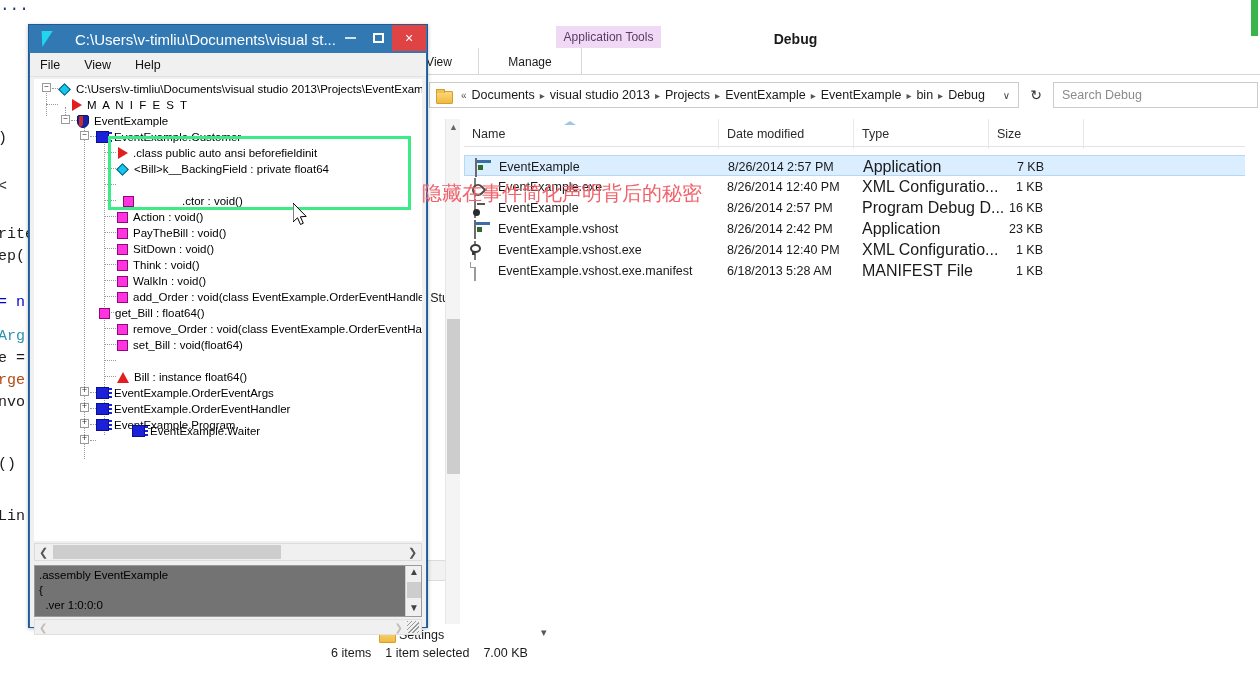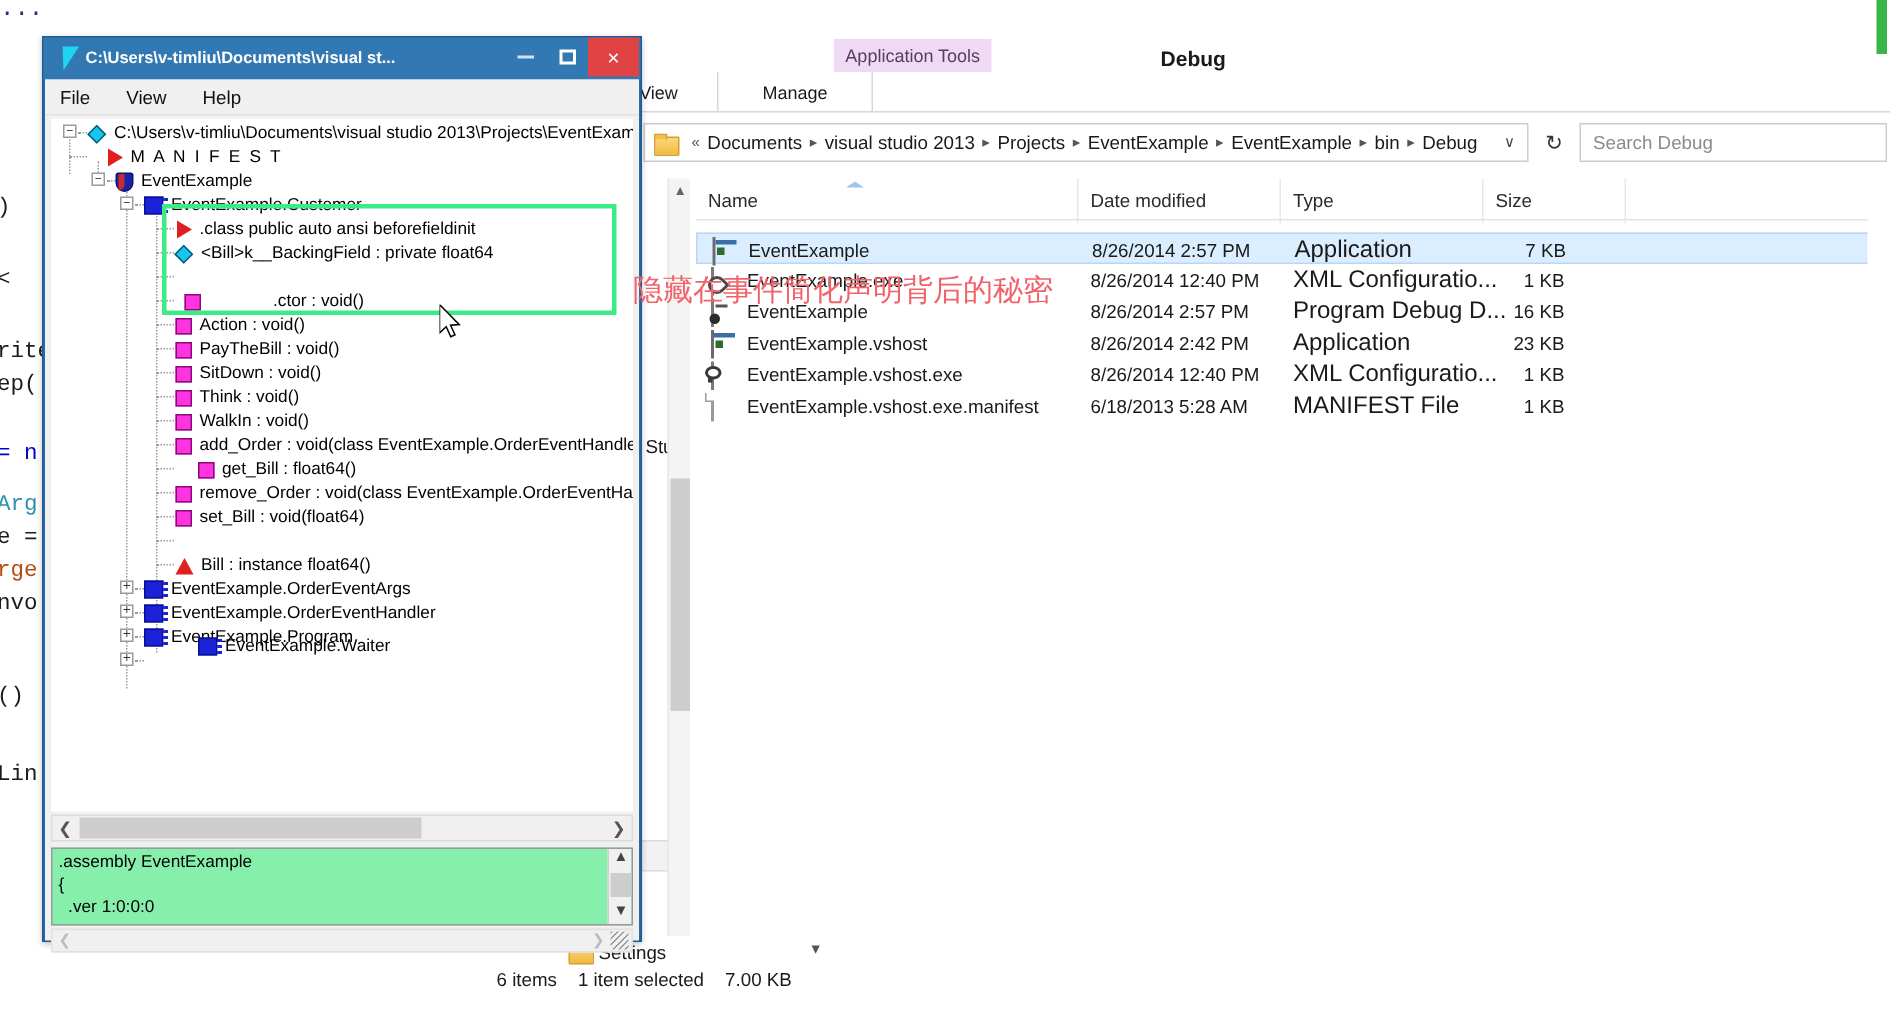--- a/index.html
+++ b/index.html
@@ -192,21 +192,21 @@
     position: absolute; left: 0; top: 0; width: 398px; height: 28px;
     background: #3279b4; display: flex; align-items: center;
   }
   .il-icon { width: 18px; height: 18px; margin-left: 7px; position: relative; }
   .il-icon:before {
     content: ""; position: absolute; left: 4px; top: 1px; width: 0; height: 0;
     border-left: 4px solid transparent; border-right: 7px solid transparent;
     border-top: 16px solid #21d4f0; transform: skewX(-12deg);
   }
   .il-title-text {
-    margin-left: 3px; font-size: 11px; font-weight: bold; color: #ffffff;
+    margin-left: 21px; font-size: 15px; font-weight: normal; color: #ffffff;
     white-space: nowrap; overflow: hidden; text-overflow: ellipsis; max-width: 270px;
   }
   .wbtn {
     position: absolute; top: 0px; height: 26px; width: 30px;
     display: flex; align-items: center; justify-content: center;
     color: #ffffff; font-size: 13px;
   }
   .wbtn.min { right: 62px; }
   .wbtn.max { right: 34px; }
   .wbtn.close { right: 1px; width: 34px; background: #e04343; font-size: 14px; }
@@ -276,21 +276,21 @@
   .il-hscroll {
     position: absolute; left: 4px; top: 490px; width: 388px; height: 18px;
     background: #f0f0f0; border: 1px solid #dcdcdc; display: flex; align-items: center;
   }
   .il-hscroll .arrL { width: 17px; text-align: center; font-size: 11px; color: #555; }
   .il-hscroll .arrR { width: 17px; text-align: center; font-size: 11px; color: #555; margin-left: auto; }
   .il-hscroll .hthumb { position: absolute; left: 18px; top: 1px; width: 228px; height: 14px; background: #cdcdcd; }
 
   .il-text {
     position: absolute; left: 4px; top: 512px; width: 388px; height: 52px;
-    background: #86efac; border: 1px solid #9a9a9a; overflow: hidden;
+    background: #737373; border: 1px solid #9a9a9a; overflow: hidden;
   }
   .il-text pre {
     margin: 2px 0 0 4px; font-family: "Liberation Sans", sans-serif;
     font-size: 11.5px; color: #000; line-height: 15px; white-space: pre;
   }
   .il-vscroll {
     position: absolute; right: 0px; top: 0px; width: 16px; height: 50px; background: #f0f0f0;
     border-left: 1px solid #cfcfcf;
   }
   .il-vscroll .arr { width: 16px; height: 14px; text-align: center; font-size: 10px; color: #444; }
@@ -583,21 +583,21 @@
           <span class="tlabel">WalkIn : void()</span>
         </div>
 
         <div class="dotline-h" style="left:70px; top:217px; width:12px;"></div>
         <div class="tnode" style="left:82px; top:210px;">
           <span class="tic-sq-pink"></span>
           <span class="tlabel">add_Order : void(class EventExample.OrderEventHandler)</span>
         </div>
 
         <div class="dotline-h" style="left:70px; top:233px; width:12px;"></div>
-        <div class="tnode" style="left:97px; top:226px;">
+        <div class="tnode" style="left:64px; top:226px;">
           <span class="tic-sq-pink"></span>
           <span class="tlabel">get_Bill : float64()</span>
         </div>
 
         <div class="dotline-h" style="left:70px; top:249px; width:12px;"></div>
         <div class="tnode" style="left:82px; top:242px;">
           <span class="tic-sq-pink"></span>
           <span class="tlabel">remove_Order : void(class EventExample.OrderEventHandler</span>
         </div>
 

